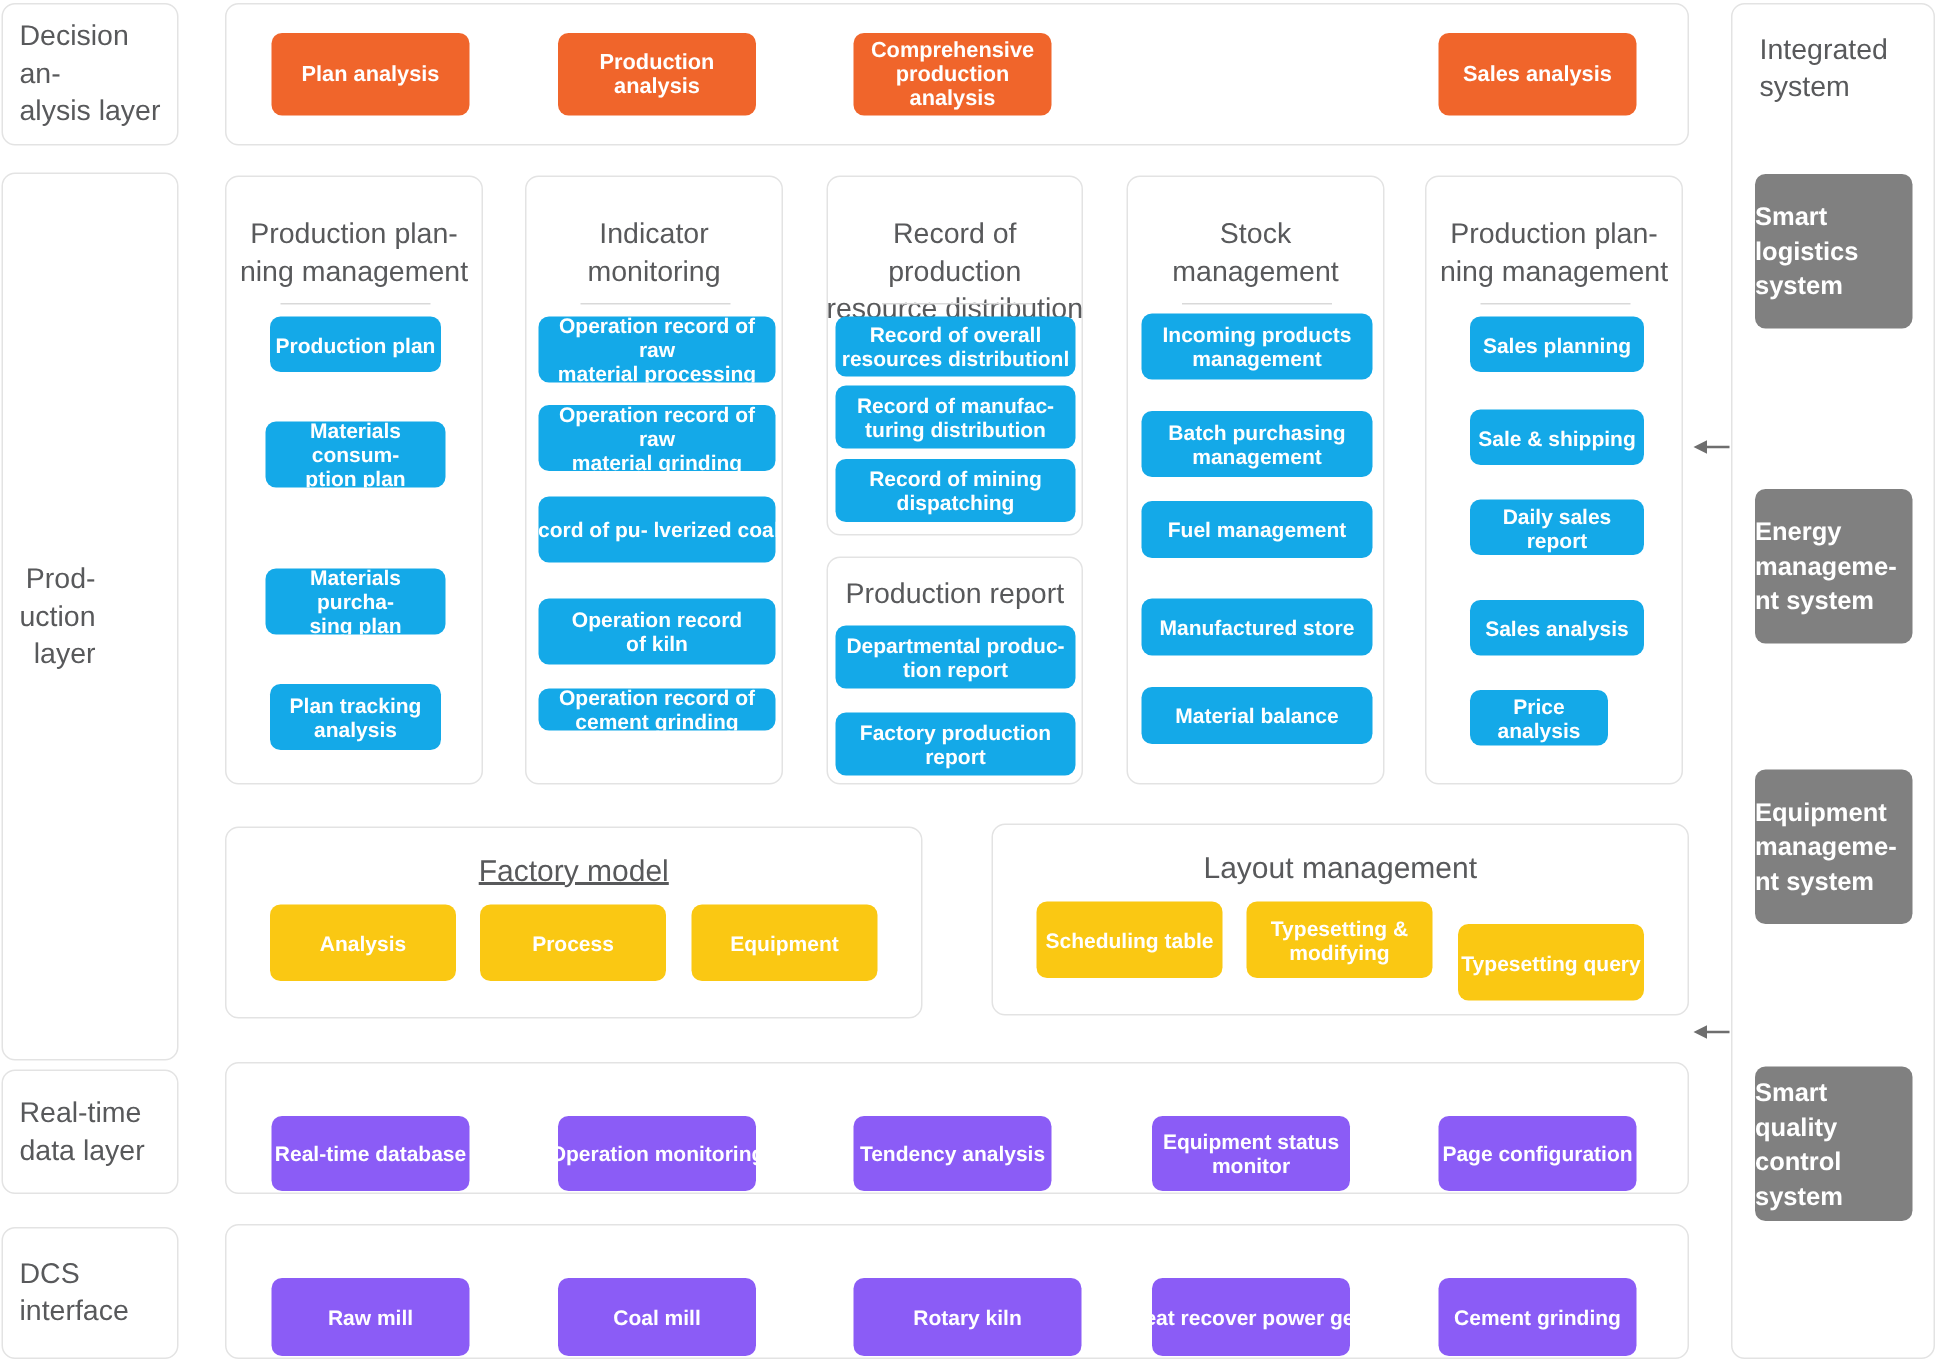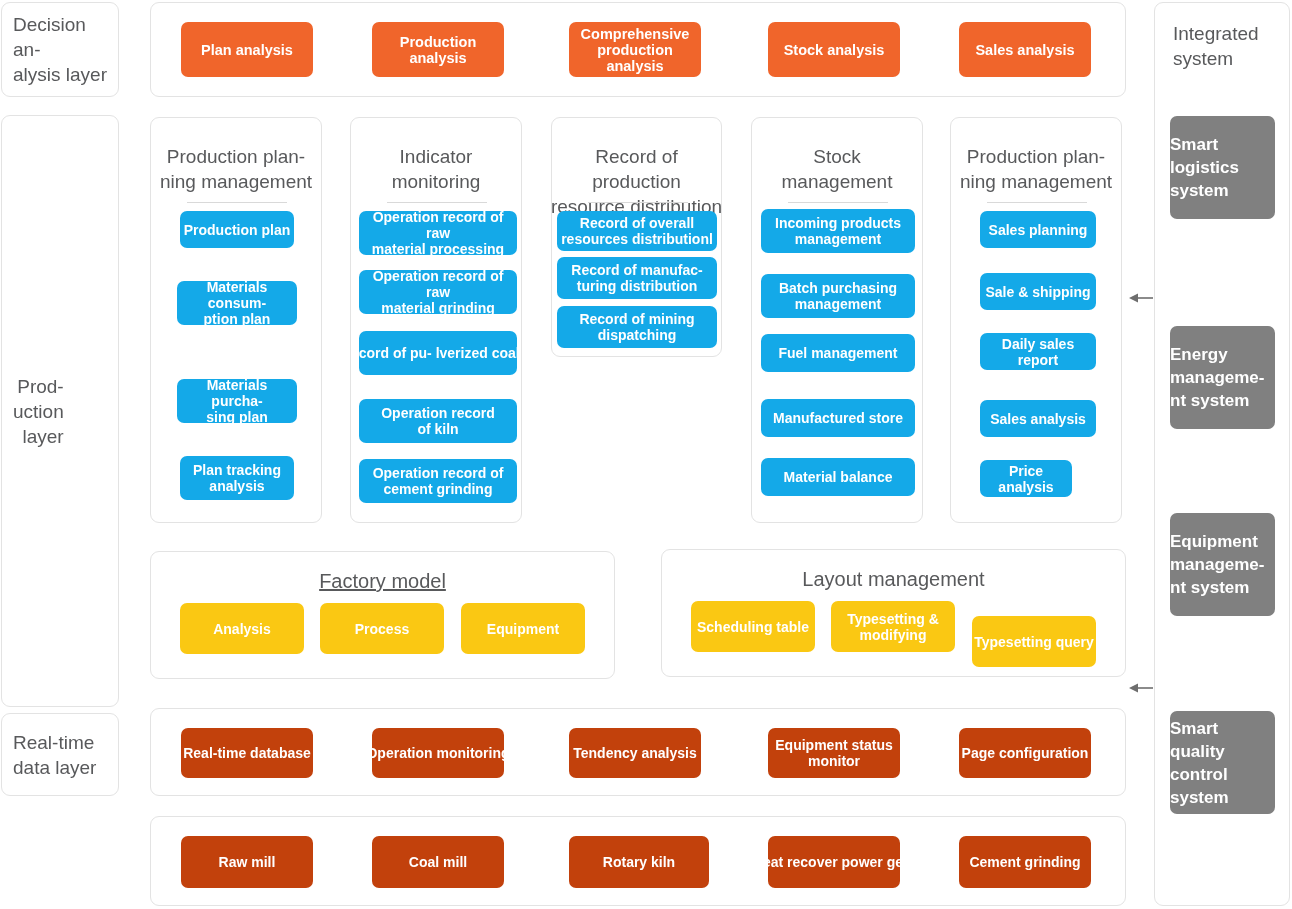--- a/index.html
+++ b/index.html
@@ -72,21 +72,21 @@
     align-items: center;
     justify-content: center;
     text-align: center;
     padding: 2px 3px;
     white-space: pre-line;
     overflow: hidden;
   }
   .chip.blue   { background: #14A9E8; }
   .chip.orange { background: #F0652B; font-size: 14.5px; }
   .chip.yellow { background: #FAC813; }
-  .chip.lightorange { background: #c2410c; }
+  .chip.lightorange { background: #8b5cf6; margin-top: 16px; }
   .chip.gray   { background: #808080; font-size: 17px; line-height: 23px;
                  justify-content: flex-start; text-align: left; padding-left: 0; }
 
   .chip.nowrapclip { white-space: nowrap; }
 
   
   .arrow {
     position: absolute;
     width: 26px;
     height: 14px;
@@ -106,35 +106,36 @@
     <span>Prod-
 uction
 layer</span>
   </div>
 
   <div class="panel layer-label" style="left:1px; top:713px; width:118px; height:83px;">
     <span>Real-time
 data layer</span>
   </div>
 
+  <div class="panel layer-label" style="left:1px; top:818px; width:118px; height:88px;">
+    <span>DCS
+interface</span>
+  </div>
 
   <div class="panel" style="left:150px; top:2px; width:976px; height:95px;">
     <div class="chip orange" style="left:30px; top:19px; width:132px; height:55px;">
       <span>Plan analysis</span>
     </div>
     <div class="chip orange" style="left:221px; top:19px; width:132px; height:55px;">
       <span>Production analysis</span>
     </div>
     <div class="chip orange" style="left:418px; top:19px; width:132px; height:55px;">
       <span>Comprehensive
 production analysis</span>
     </div>
-    <div class="chip orange" style="left:617px; top:19px; width:132px; height:55px;">
-      <span>Stock analysis</span>
-    </div>
     <div class="chip orange" style="left:808px; top:19px; width:132px; height:55px;">
       <span>Sales analysis</span>
     </div>
   </div>
 
   <div class="panel" style="left:150px; top:117px; width:172px; height:406px;">
     <div class="group-title" style="top:26px;">Production plan-
 ning management</div>
     <div class="title-rule" style="left:36px; top:84px; width:100px;"></div>
 
@@ -169,21 +170,21 @@
 material grinding</span>
     </div>
     <div class="chip blue nowrapclip" style="left:8px; top:213px; width:158px; height:44px;">
       <span>Operation record of pu-
 lverized coal preparation</span>
     </div>
     <div class="chip blue" style="left:8px; top:281px; width:158px; height:44px;">
       <span>Operation record
 of kiln</span>
     </div>
-    <div class="chip blue" style="left:8px; top:341px; width:158px; height:44px;">
+    <div class="chip blue" style="left:8px; top:341px; width:158px; height:28px;">
       <span>Operation record of
 cement grinding</span>
     </div>
   </div>
 
   <div class="panel" style="left:551px; top:117px; width:171px; height:240px;">
     <div class="group-title" style="top:26px; left:-3px; right:-3px;">Record of production
 resource distribution</div>
     <div class="title-rule" style="left:36px; top:84px; width:100px;"></div>
 
@@ -194,20 +195,32 @@
     <div class="chip blue" style="left:5px; top:139px; width:160px; height:42px;">
       <span>Record of manufac-
 turing distribution</span>
     </div>
     <div class="chip blue" style="left:5px; top:188px; width:160px; height:42px;">
       <span>Record of mining
 dispatching</span>
     </div>
   </div>
 
+  <div class="panel" style="left:551px; top:371px; width:171px; height:152px;">
+    <div class="group-title" style="top:12px;">Production report</div>
+
+    <div class="chip blue" style="left:5px; top:45px; width:160px; height:42px;">
+      <span>Departmental produc-
+tion report</span>
+    </div>
+    <div class="chip blue" style="left:5px; top:103px; width:160px; height:42px;">
+      <span>Factory production
+report</span>
+    </div>
+  </div>
 
   <div class="panel" style="left:751px; top:117px; width:172px; height:406px;">
     <div class="group-title" style="top:26px;">Stock
 management</div>
     <div class="title-rule" style="left:36px; top:84px; width:100px;"></div>
 
     <div class="chip blue" style="left:9px; top:91px; width:154px; height:44px;">
       <span>Incoming products
 management</span>
     </div>
@@ -296,21 +309,21 @@
     </div>
   </div>
 
   <div class="panel" style="left:150px; top:816px; width:976px; height:90px;">
     <div class="chip lightorange" style="left:30px; top:19px; width:132px; height:52px;">
       <span>Raw mill</span>
     </div>
     <div class="chip lightorange" style="left:221px; top:19px; width:132px; height:52px;">
       <span>Coal mill</span>
     </div>
-    <div class="chip lightorange" style="left:418px; top:19px; width:140px; height:52px;">
+    <div class="chip lightorange" style="left:418px; top:19px; width:152px; height:52px;">
       <span>Rotary kiln</span>
     </div>
     <div class="chip lightorange nowrapclip" style="left:617px; top:19px; width:132px; height:52px;">
       <span>Waste heat recover
 power generation</span>
     </div>
     <div class="chip lightorange nowrapclip" style="left:808px; top:19px; width:132px; height:52px;">
       <span>Cement grinding</span>
     </div>
   </div>

